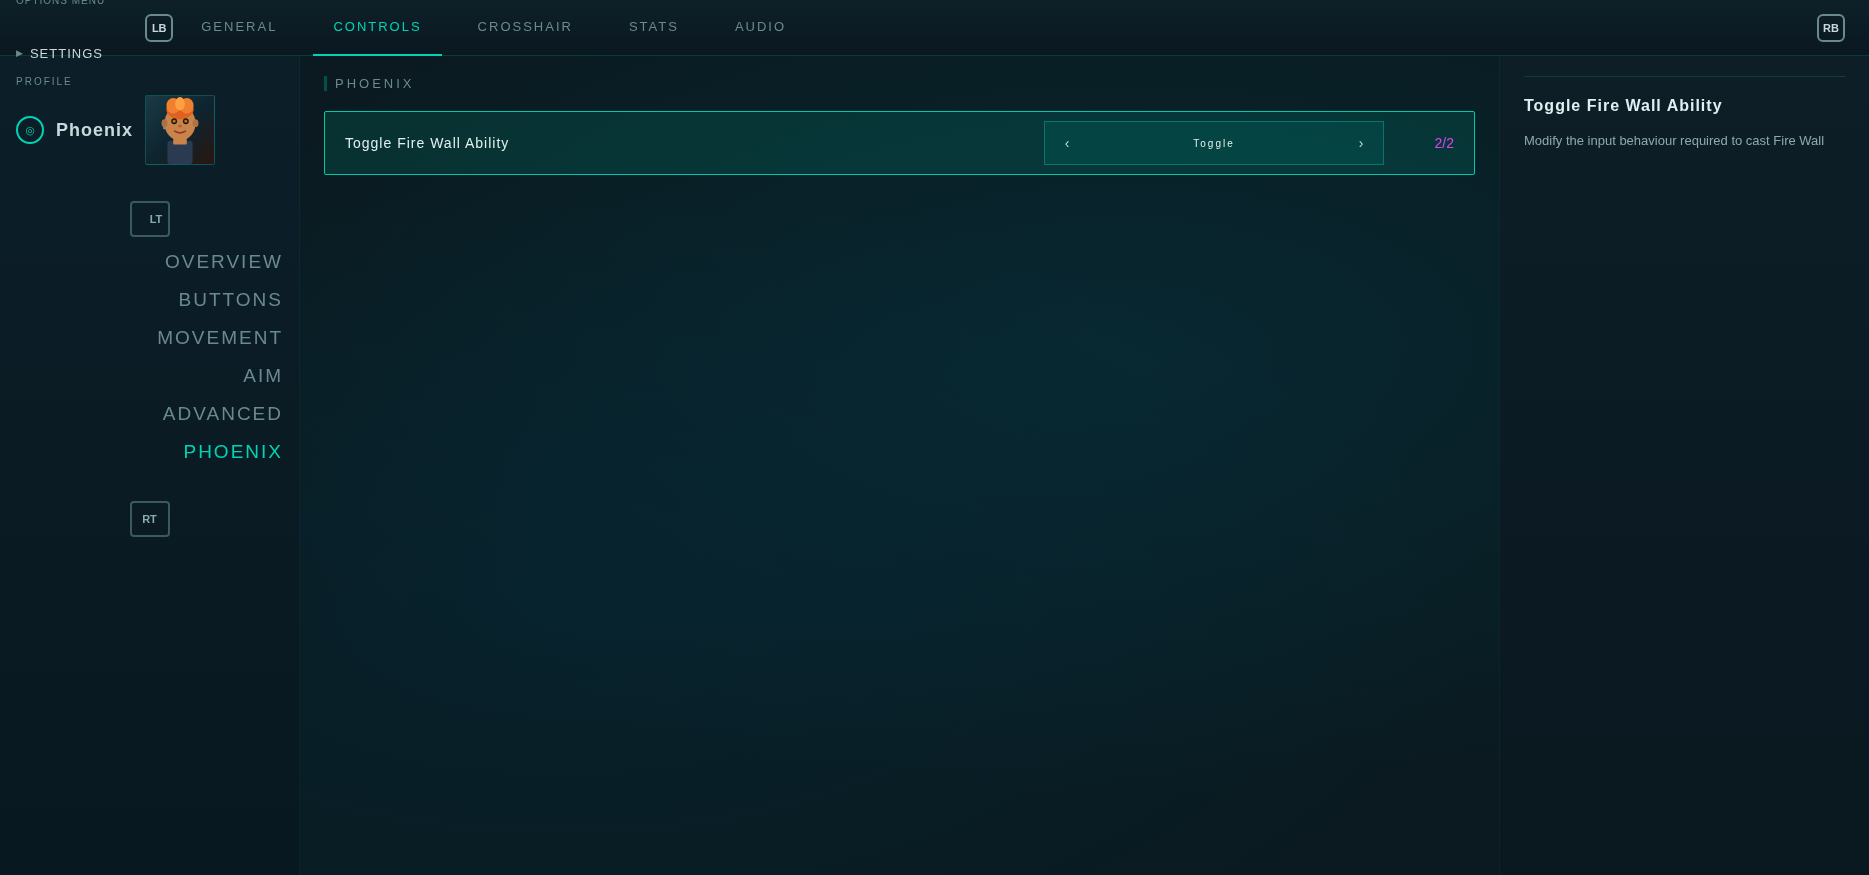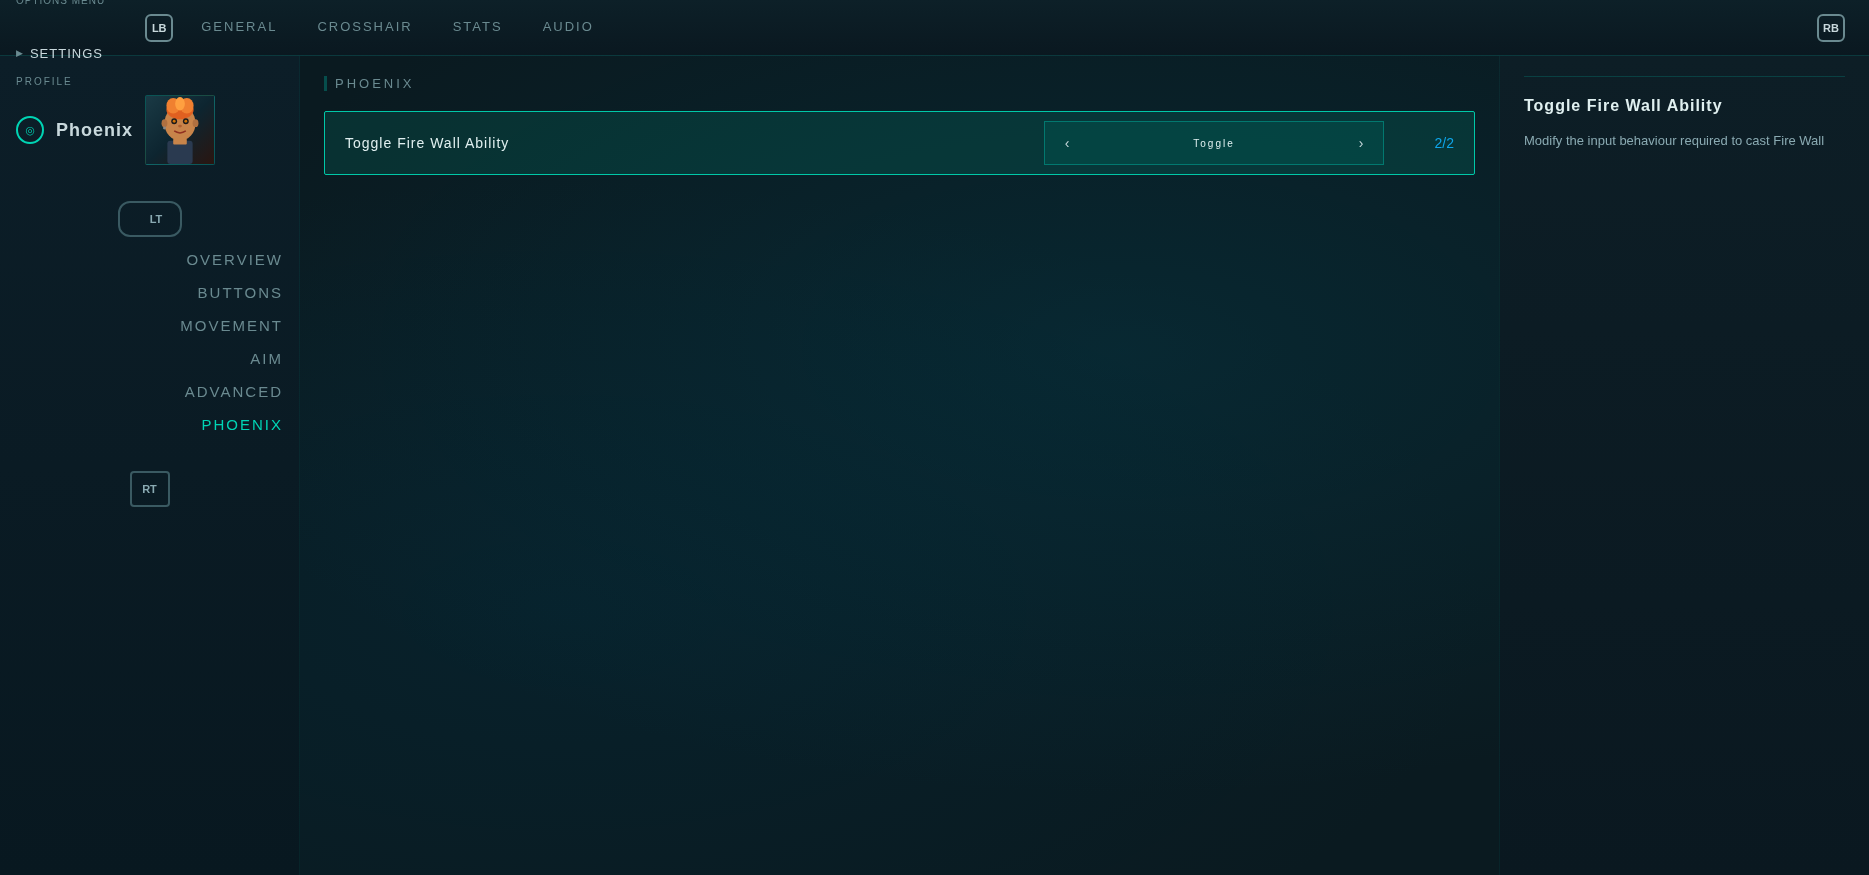--- a/index.html
+++ b/index.html
@@ -77,21 +77,21 @@
       border-radius: 6px;
       font-size: 11px;
       font-weight: bold;
       color: #c8d8dc;
       margin: 0 8px;
     }
 
     .nav-tabs {
       display: flex;
       align-items: center;
-      gap: 0;
+      gap: 16px;
       flex: 1;
     }
 
     .nav-tab {
       padding: 0 20px;
       height: 56px;
       display: flex;
       align-items: center;
       font-size: 13px;
       letter-spacing: 2px;
@@ -182,42 +182,42 @@
     
     .avatar-svg {
       width: 100%;
       height: 100%;
     }
 
     .lt-badge {
       display: inline-flex;
       align-items: center;
       justify-content: center;
-      width: 64px;
+      width: 40px;
       height: 36px;
       border: 2px solid #3a5a62;
-      border-radius: 12px;
+      border-radius: 4px;
       font-size: 11px;
       font-weight: bold;
       color: #8aaab2;
       margin: 16px 0 8px 0;
       align-self: center;
       padding-left: 13px;
     }
 
     .nav-menu {
       display: flex;
       flex-direction: column;
       align-items: flex-end;
       width: 100%;
       gap: 4px;
     }
 
     .nav-item {
-      font-size: 15px;
+      font-size: 19px;
       letter-spacing: 2px;
       text-transform: uppercase;
       color: #6a8a90;
       cursor: pointer;
       padding: 6px 0;
       width: 100%;
       text-align: right;
     }
 
     .nav-item.active {
@@ -305,21 +305,21 @@
     .control-value {
       flex: 1;
       text-align: center;
       font-size: 10px;
       color: #e0f0f0;
       letter-spacing: 2px;
     }
 
     .setting-counter {
       font-size: 14px;
-      color: #0ea5e9;
+      color: #d946ef;
       margin-left: 20px;
       min-width: 50px;
       text-align: right;
     }
 
     
     .info-panel {
       width: 370px;
       background: linear-gradient(180deg, #0d1e26 0%, #0a1820 100%);
       border-left: 1px solid rgba(0,150,130,0.1);
@@ -350,20 +350,21 @@
 <body>
 
 <div class="header">
   <div class="header-left">
     <span class="options-menu-label">OPTIONS MENU</span>
     <span class="settings-label">SETTINGS</span>
   </div>
   <span class="lb-badge">LB</span>
   <nav class="nav-tabs">
     <div class="nav-tab">GENERAL</div>
+    <div class="nav-tab active">CONTROLS</div>
     <div class="nav-tab">CROSSHAIR</div>
     <div class="nav-tab">STATS</div>
     <div class="nav-tab">AUDIO</div>
   </nav>
   <span class="rb-badge">RB</span>
 </div>
 
 <div class="main-layout">
 
   <aside class="sidebar">

